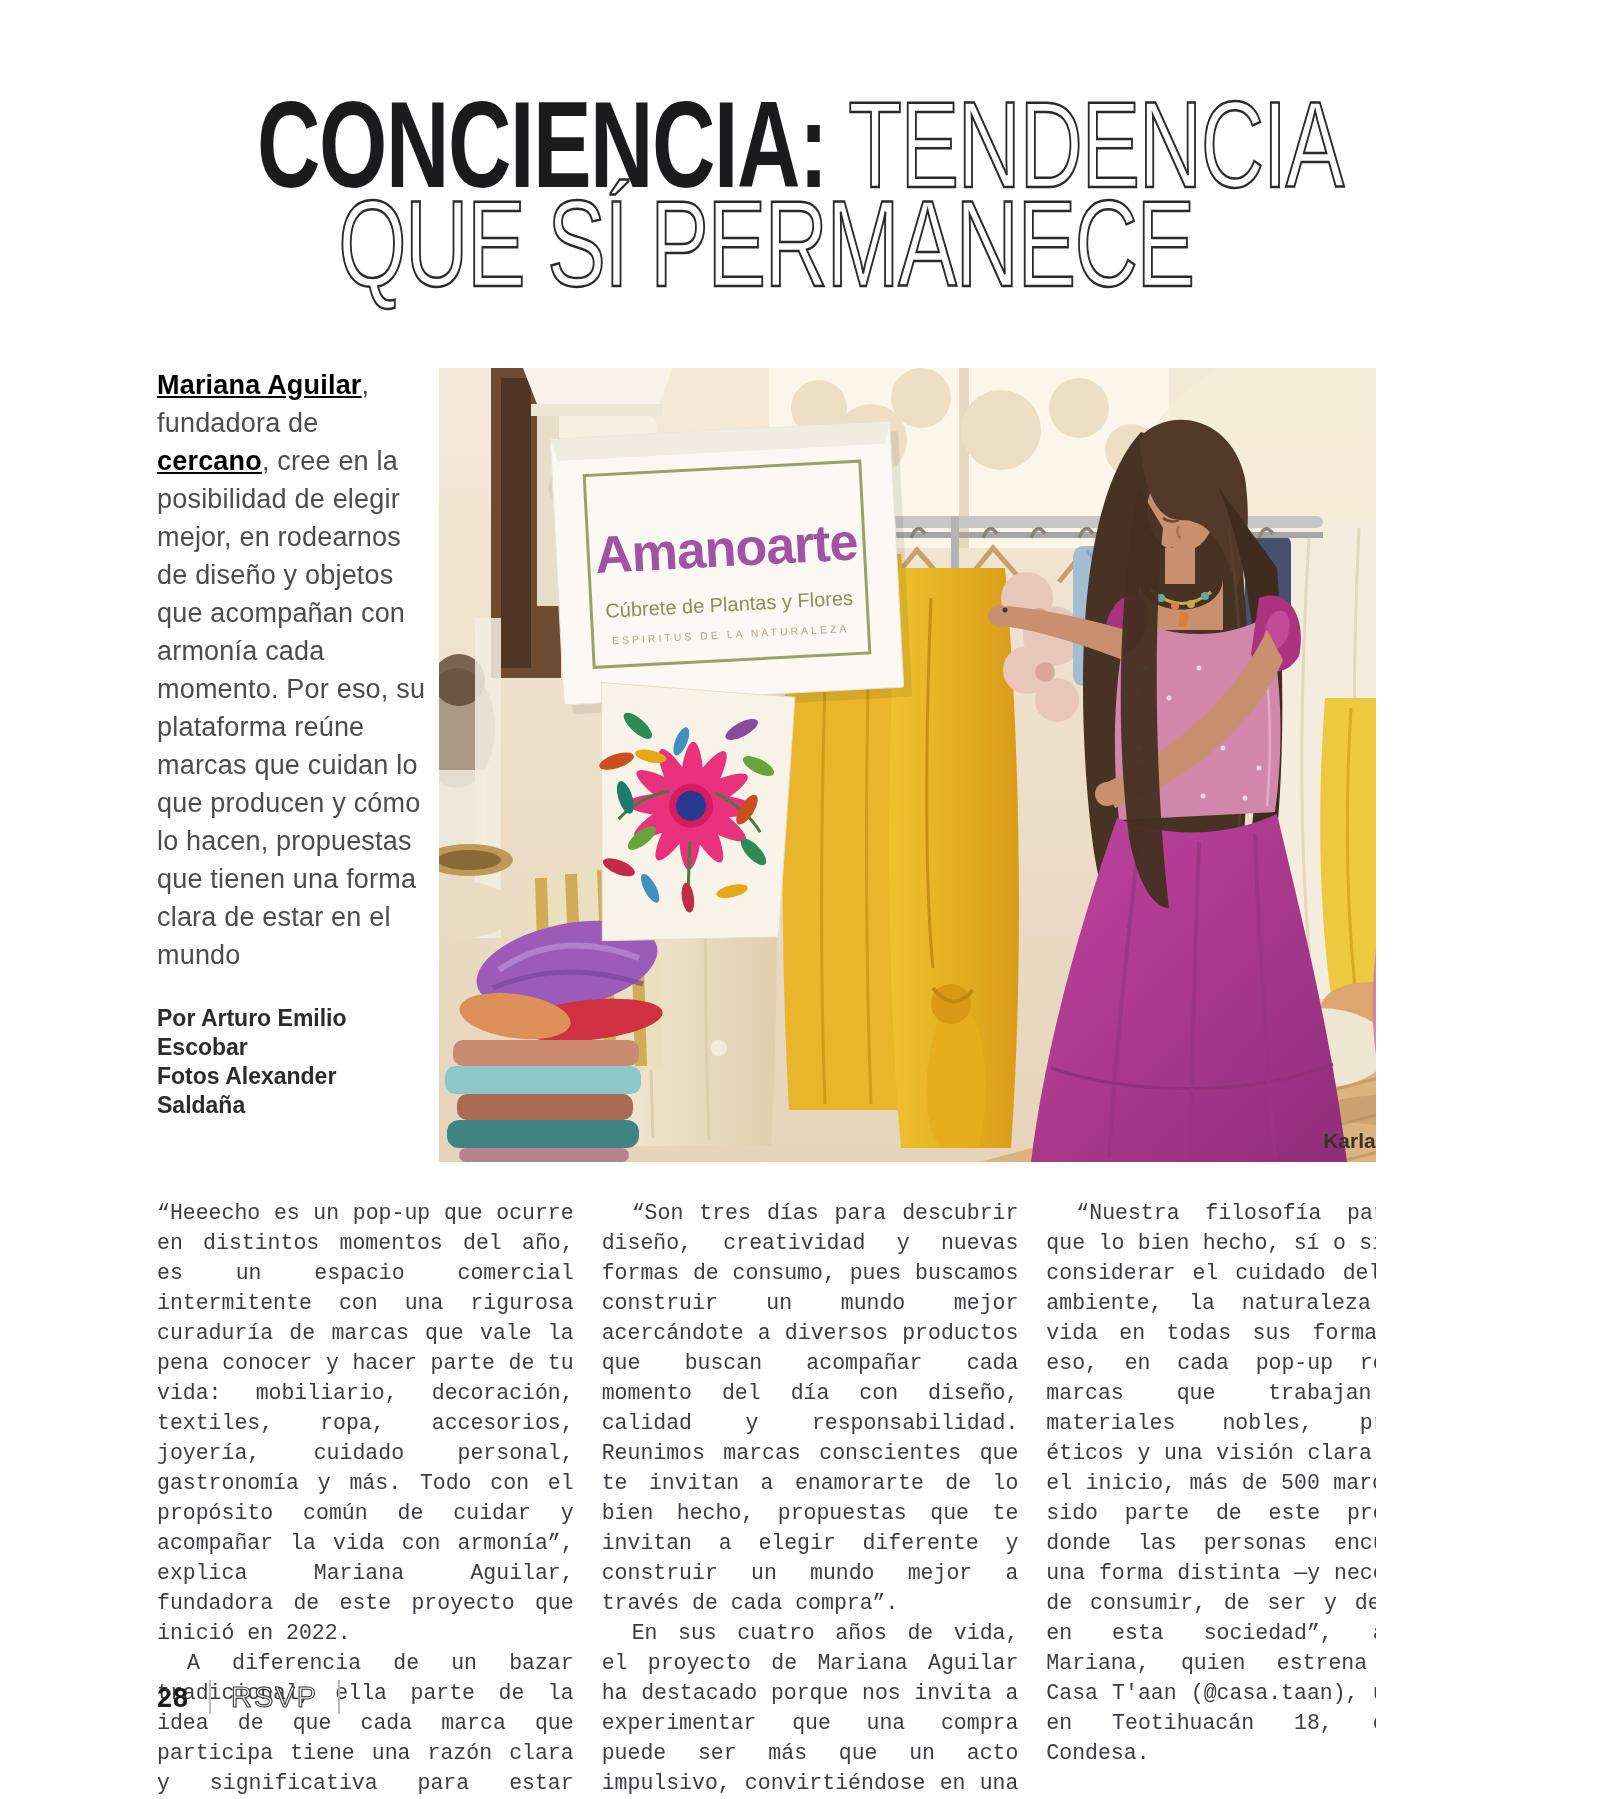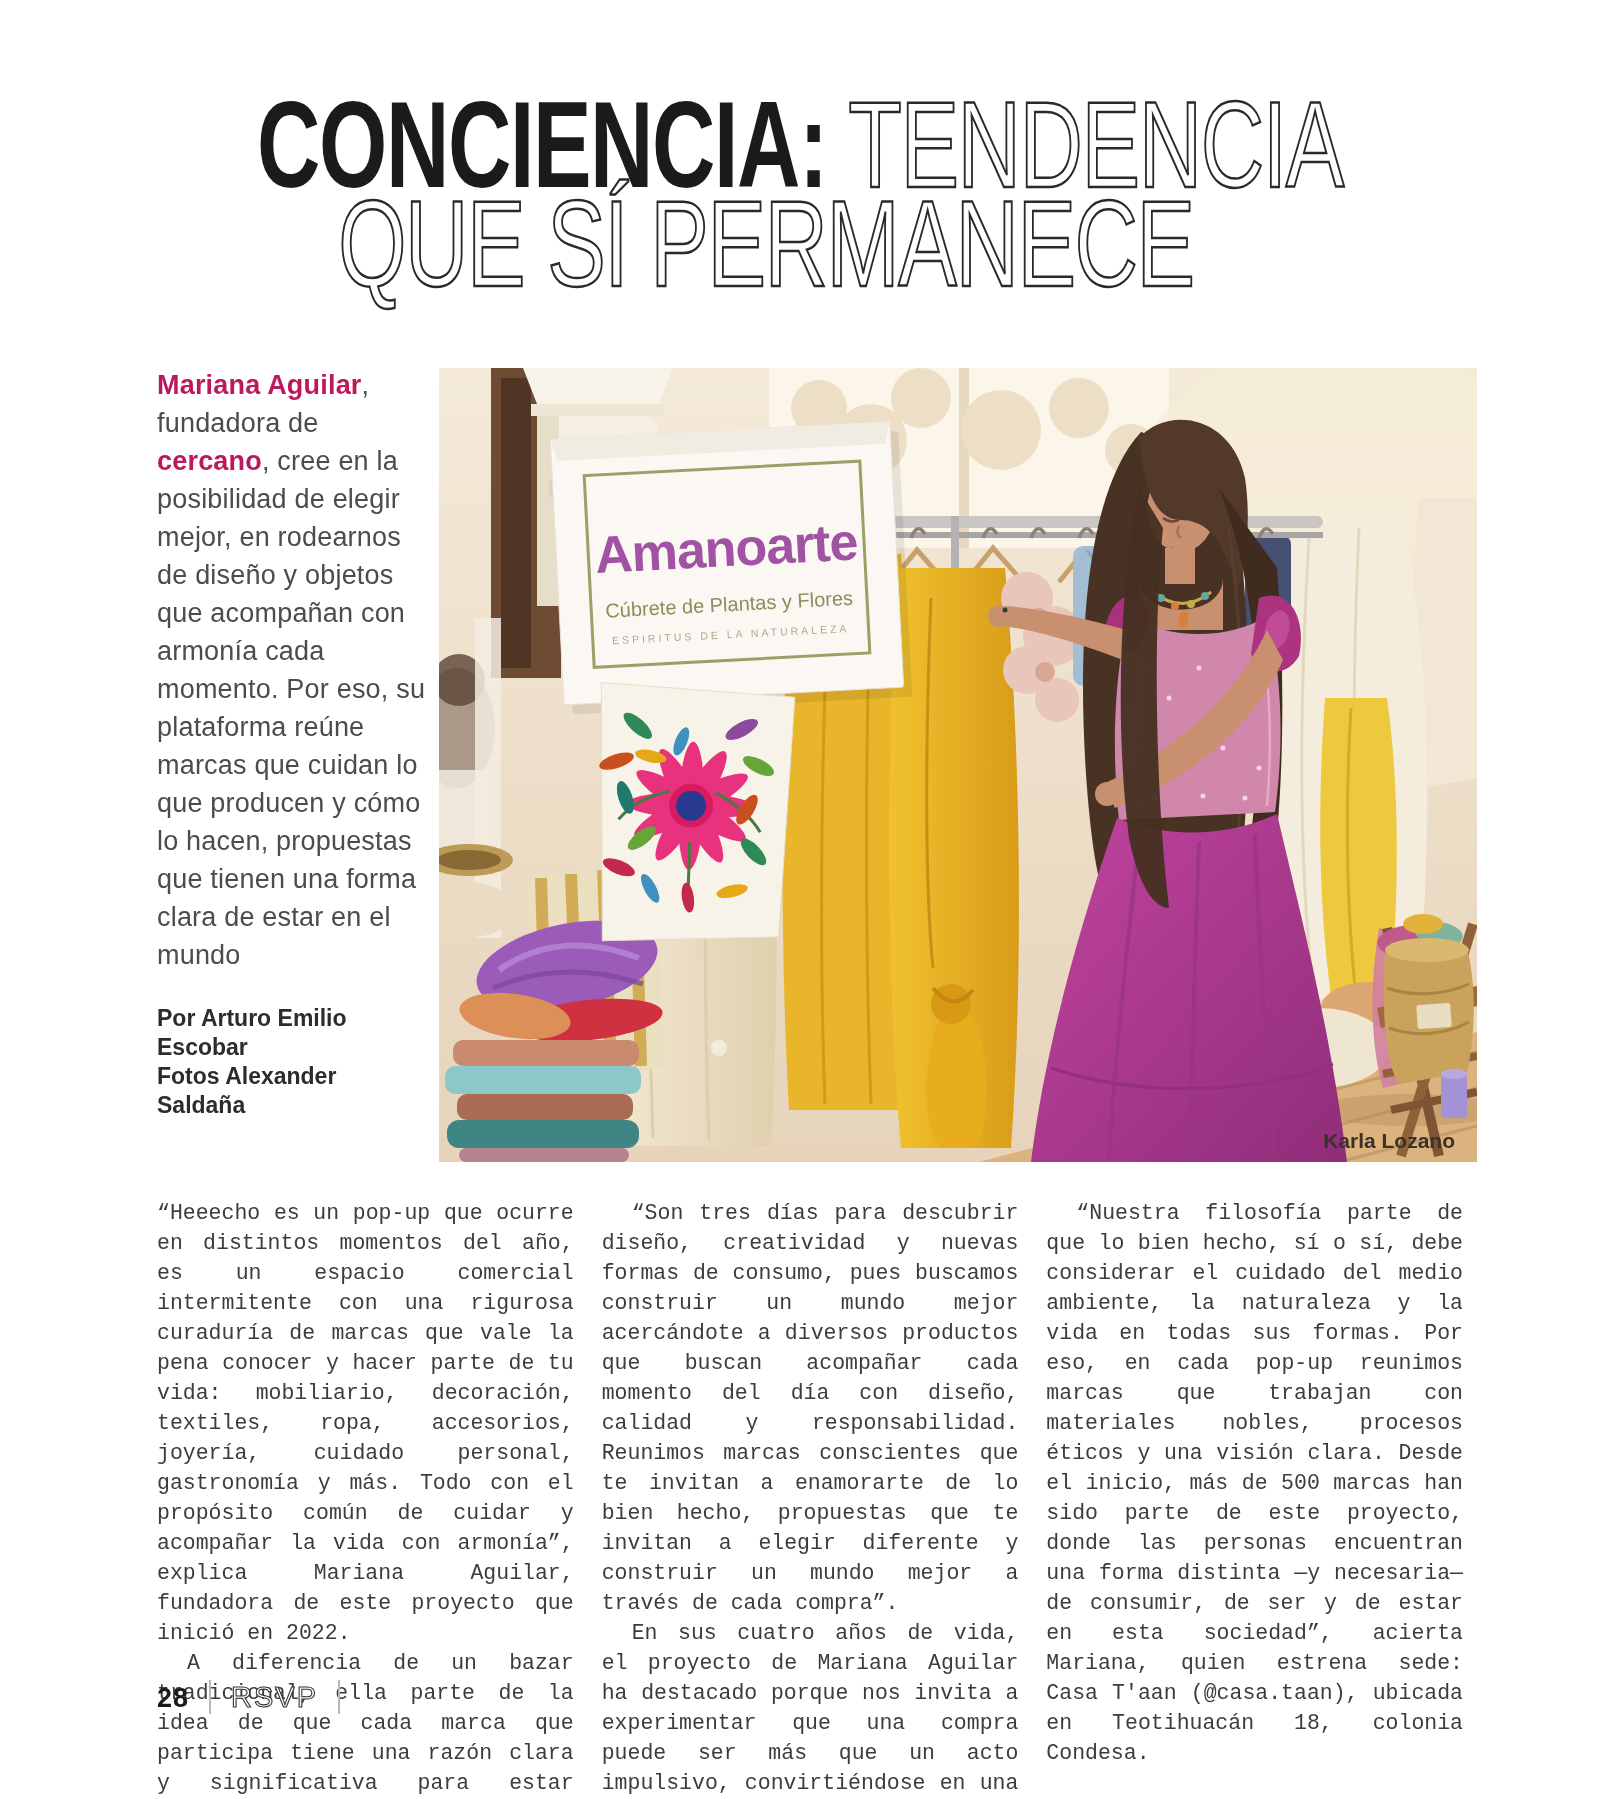--- a/index.html
+++ b/index.html
@@ -1,33 +1,33 @@
 <!DOCTYPE html>
 <html><head>
 <meta charset="utf-8">
 <style>
   html,body{margin:0;padding:0;background:#ffffff;}
-  #page{position:relative;width:1600px;height:1799px;background:#ffffff;overflow:hidden;
+  #page{position:relative;width:1376px;height:1799px;background:#ffffff;overflow:hidden;
         font-family:"Liberation Sans",sans-serif;}
 
   
   #headline{position:absolute;top:96px;left:0;width:1600px;text-align:center;color:#1b1b1d;}
   .hl-line{white-space:nowrap;transform:scaleX(0.72);transform-origin:50% 50%;
            font-size:122px;line-height:99px;letter-spacing:-2px;}
   .hl-line2{position:relative;left:-34px;}
   .hl-bold{font-weight:bold;color:#1b1b1d;}
   .hl-thin{font-weight:400;color:#3a3a3a;}
   @supports (-webkit-text-stroke: 1px #000){
     .hl-thin{color:#ffffff;-webkit-text-stroke:2.5px #2a2a2c;}
   }
 
   
   #intro{position:absolute;left:157px;top:366px;width:272px;
          font-size:27px;line-height:38px;color:#4c4c4e;letter-spacing:.2px;}
-  #intro b{color:#be185d;}
+  #intro b{color:#000000;text-decoration:underline;}
   #byline{position:absolute;left:157px;top:1004px;width:235px;
           font-size:23px;line-height:29px;font-weight:bold;color:#2c2c2e;}
 
   
   #photo{position:absolute;left:439px;top:368px;width:1038px;height:794px;}
   #photo svg{display:block;}
 
   
   #article{position:absolute;left:157px;top:1198px;width:1306px;display:flex;gap:28px;}
   .col{flex:1;font-family:"Liberation Serif",serif;font-size:21.5px;line-height:30px;

